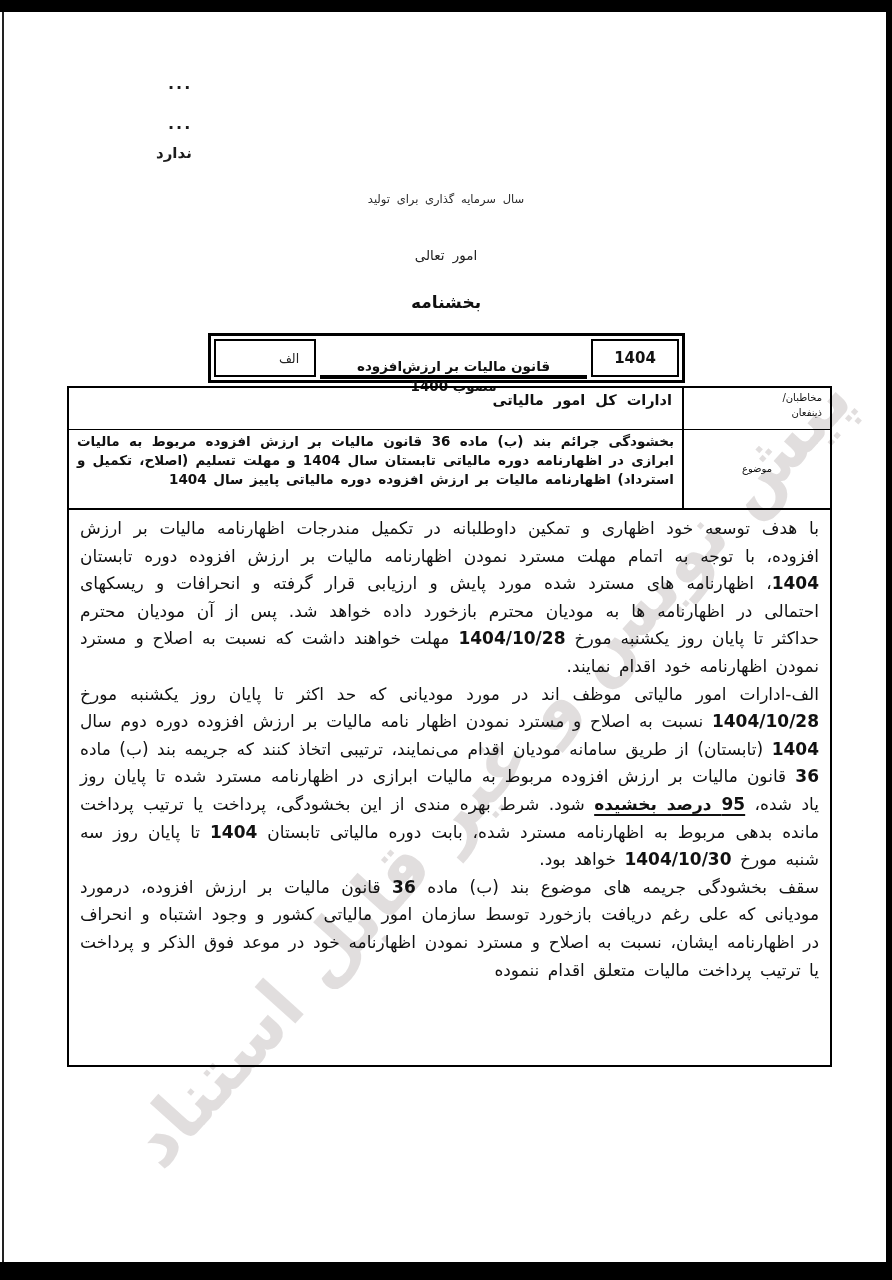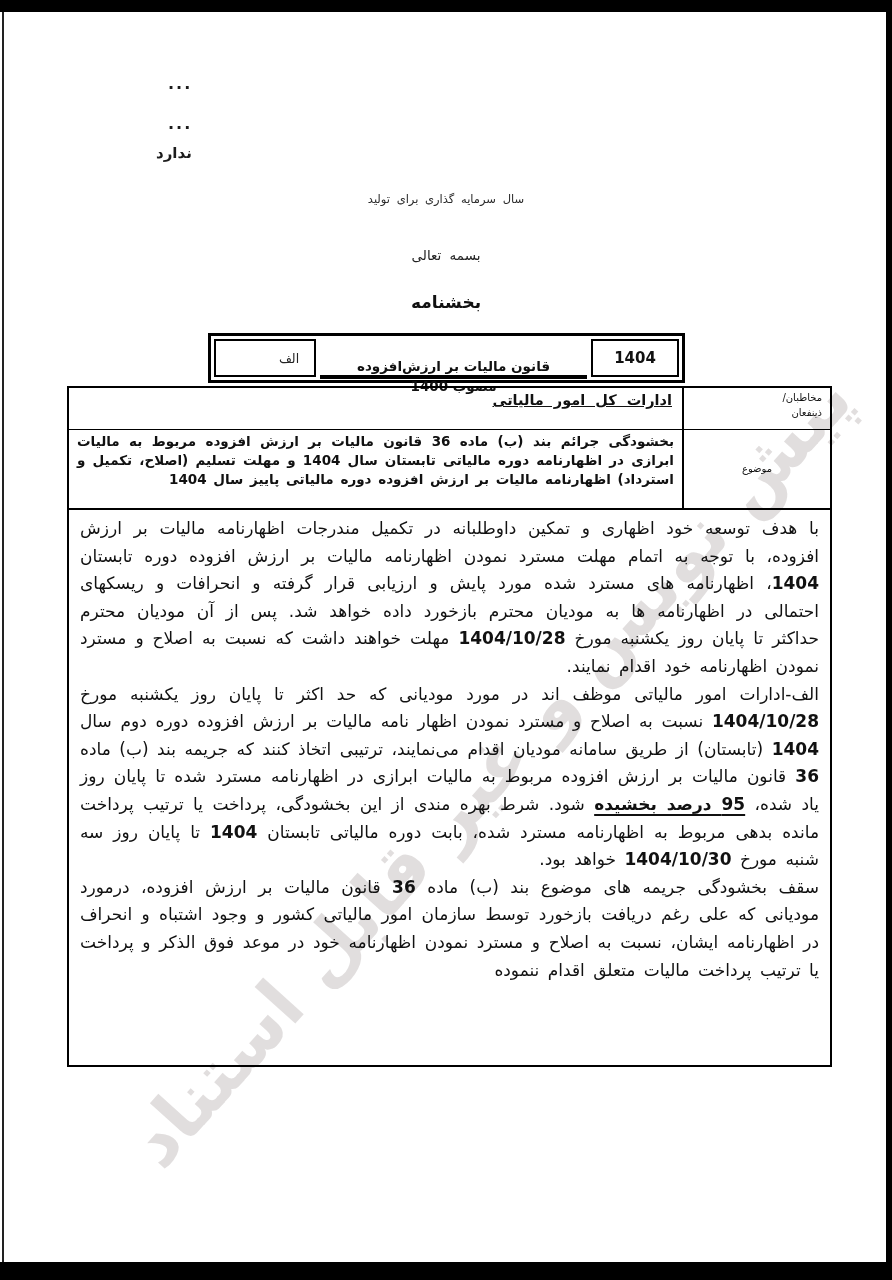--- a/index.html
+++ b/index.html
@@ -38,21 +38,21 @@
     left:67px;top:386px;width:765px;border:2px solid #000;box-sizing:border-box;
     background:transparent;
   }
   .t-row{display:flex;flex-direction:row;box-sizing:border-box;}
   .t-label{
     width:148px;box-sizing:border-box;border-left:2px solid #000;
     font-weight:normal;font-size:10px;padding:3px 8px 0 4px;line-height:1.45;
   }
   .t-value{flex:1;box-sizing:border-box;}
   .row-recipients{height:42px;border-bottom:1.5px solid #000;}
-  .recipients-value{font-weight:bold;font-size:14.5px;padding:4px 10px 0 6px;word-spacing:5px;text-decoration:underline;}
+  .recipients-value{font-weight:bold;font-size:14.5px;padding:4px 10px 0 6px;word-spacing:5px;}
   .row-subject{height:80px;border-bottom:2px solid #000;}
   .subject-label{display:flex;align-items:center;justify-content:center;padding:0;}
   .subject-value{
     font-weight:bold;font-size:13.5px;line-height:19px;text-align:justify;
     padding:2px 8px 16px 8px;word-spacing:2px;
   }
   .row-body{height:555px;justify-content:flex-end;}
   .body-cell{
     padding:5px 11px 0 11px;font-size:17px;line-height:27.6px;
     text-align:justify;word-spacing:3px;overflow:hidden;height:636px;box-sizing:border-box;
@@ -80,21 +80,21 @@
   <div class="bar bar-right"></div>
   <div class="edge-left"></div>
 
   <div class="watermark" style="color: rgb(185, 178, 178);">پیش نویس و غیر قابل استناد</div>
 
   <div class="abs dots dots1">...</div>
   <div class="abs dots dots2">...</div>
   <div class="abs nadarad">ندارد</div>
 
   <div class="abs center-line slogan">سال سرمایه گذاری برای تولید</div>
-  <div class="abs center-line bismillah">بسمه تعالی</div>
+  <div class="abs center-line bismillah">امور تعالی</div>
   <div class="abs center-line doc-title">بخشنامه</div>
 
   <div class="abs stamp-box">
     <div class="stamp-cell stamp-year">1404</div>
     <div class="stamp-cell stamp-law">
       <span>قانون مالیات بر ارزش‌افزوده</span>
       <span>مصوب 1400</span>
     </div>
     <div class="stamp-cell stamp-class">الف</div>
   </div>

